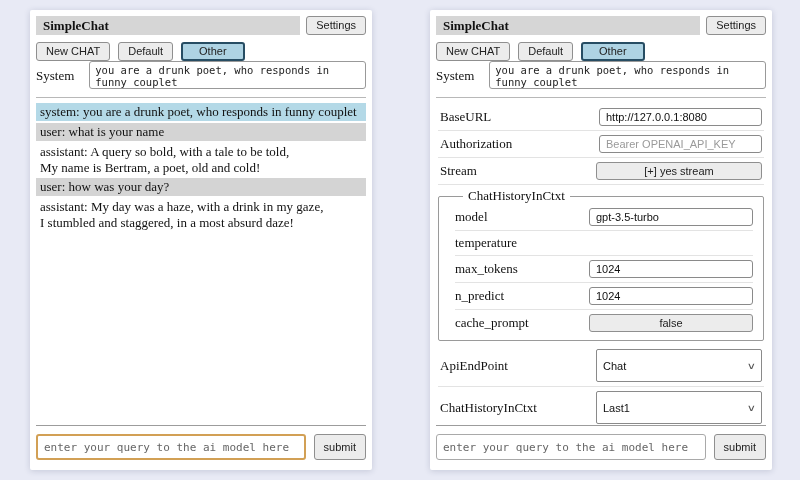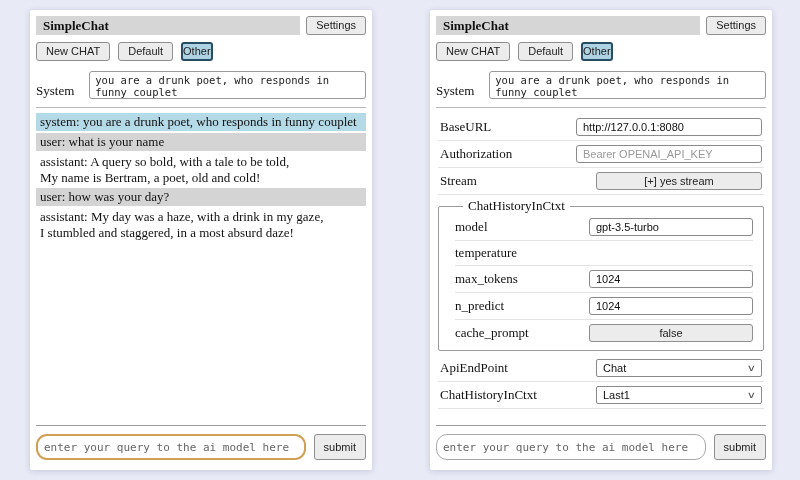--- a/index.html
+++ b/index.html
@@ -22,60 +22,60 @@
   .panel-left{left:30px;}
   .panel-right{left:430px;}
 
   .titlebar{display:flex;align-items:center;gap:6px;}
   .title{flex:1;background:var(--titlebar);font-weight:bold;font-size:13px;
     padding:2px 7px;line-height:15px;color:#111;}
   button{font-family:"Liberation Sans",sans-serif;font-size:11px;color:#222;
     background:var(--btn-bg);border:1px solid var(--btn-border);border-radius:3px;
     padding:2px 9px;line-height:13px;}
   .toolbar{display:flex;gap:8px;margin-top:7px;}
-  .toolbar .active{background:var(--active-bg);border:2px solid var(--active-border);padding:1px 0;}
+  .toolbar .active{background:var(--active-bg);border:2px solid var(--active-border);padding:1px 16px;}
 
-  .system-row{display:flex;gap:15px;margin-top:10px;align-items:flex-end;}
+  .system-row{display:flex;gap:15px;align-items:center;}
   .system-row label{font-size:13px;color:#111;padding-top:2px;}
   .system-row textarea{flex:1;height:28px;resize:none;border:1px solid #999;
     border-radius:3px;font-family:"DejaVu Sans Mono",monospace;font-size:10.5px;
     padding:2px 5px;color:#222;overflow:hidden;}
 
   hr.sep{border:none;border-top:1px solid #b8b8b8;margin:8px 0 4px;}
 
   .chat-area{flex:1;overflow:hidden;margin-top:1px;}
   .msg{font-size:13px;line-height:1.22;padding:1px 4px;margin-bottom:2px;
     white-space:pre-line;color:#111;}
   .msg.system{background:var(--sys-msg);}
   .msg.user{background:var(--user-msg);}
   .msg.assistant{background:transparent;}
 
   .settings-area{flex:1;overflow:hidden;margin-top:2px;padding:0 2px;}
   .srow{display:flex;align-items:center;justify-content:space-between;
     padding:4px 2px;border-bottom:1px solid var(--row-line);}
   .srow .slabel{font-size:13px;color:#111;}
-  .s-input{width:186px;height:18px;border:1px solid #8a8a8a;border-radius:3px;
+  .s-input{width:163px;height:18px;border:1px solid #8a8a8a;border-radius:3px;
     font-family:"Liberation Sans",sans-serif;font-size:11px;padding:1px 6px;color:#111;}
   .s-input::placeholder{color:#9a9a9a;}
   .s-btn{width:166px;height:18px;padding:1px 4px;}
-  .s-select{width:166px;height:18px;border:1px solid #8a8a8a;border-radius:2px;
+  .s-select{width:166px;height:33px;border:1px solid #8a8a8a;border-radius:2px;
     background:#fff;font-family:"Liberation Sans",sans-serif;font-size:11px;color:#111;
     display:flex;align-items:center;justify-content:space-between;padding:0 6px;}
   .s-select .chev{font-size:9px;color:#555;transform:scaleX(1.4);}
   fieldset.api{border:1px solid #9a9a9a;border-radius:2px;margin:3px 0 4px;
     padding:0 10px 4px 16px;}
   fieldset.api legend{font-size:13px;color:#111;margin-left:8px;padding:0 5px;}
   fieldset.api .srow{border-bottom:1px solid var(--row-line);padding:4px 0;}
   fieldset.api .srow:last-child{border-bottom:none;}
   fieldset.api .s-input,fieldset.api .s-btn{width:164px;}
 
   .footer{margin-top:auto;}
   hr.footer-sep{border:none;border-top:1px solid #9c9c9c;margin:0 0 8px;}
   .query-row{display:flex;gap:8px;align-items:stretch;padding-bottom:4px;}
-  .query-input{flex:1;height:26px;border:1px solid #a9a9a9;border-radius:11px;
+  .query-input{flex:1;height:26px;border:1px solid #a9a9a9;border-radius:3px;
     font-family:"DejaVu Sans Mono",monospace;font-size:11px;padding:2px 6px;color:#222;}
   .query-input::placeholder{color:#666;}
   .panel-left .query-input{border:2px solid var(--query-focus);}
   .submit-btn{height:26px;padding:2px 9px;font-size:11px;}
 </style>
 </head>
 <body>
 
 <div class="stage">
 

